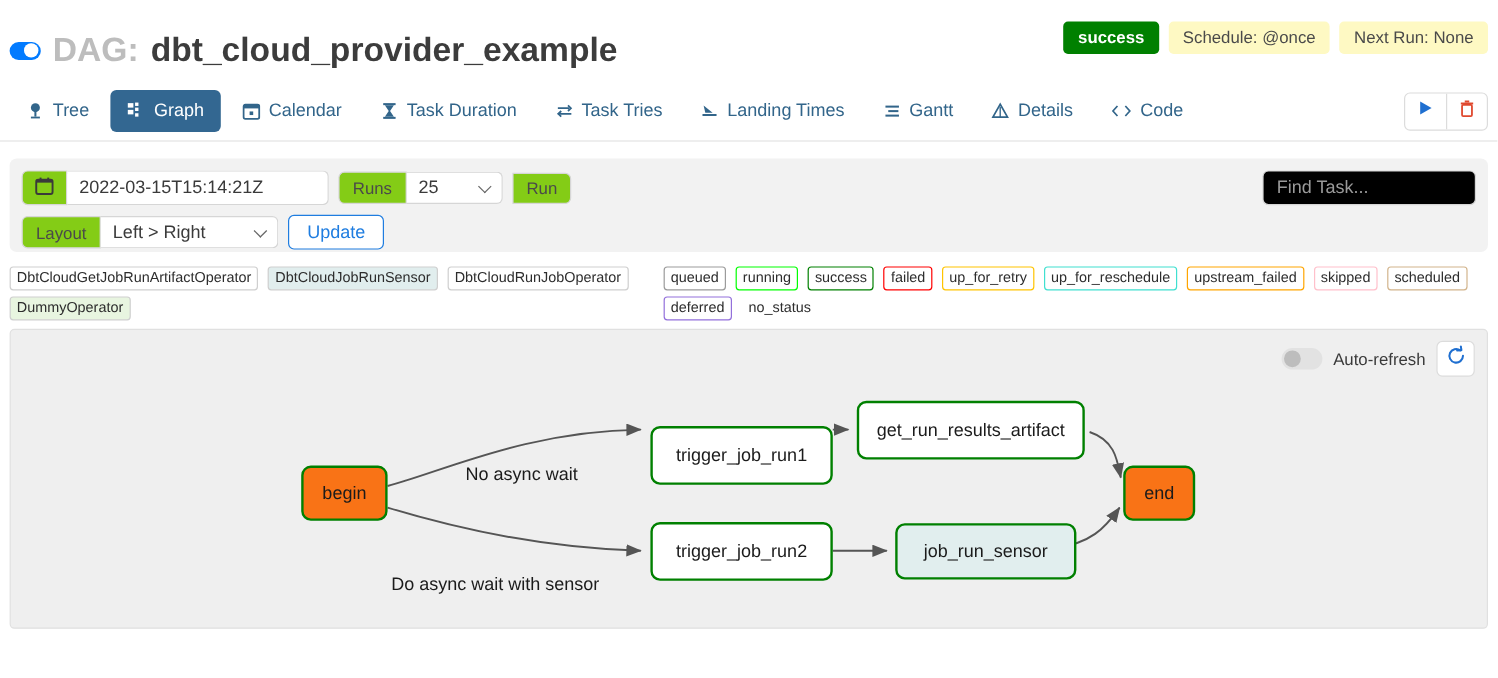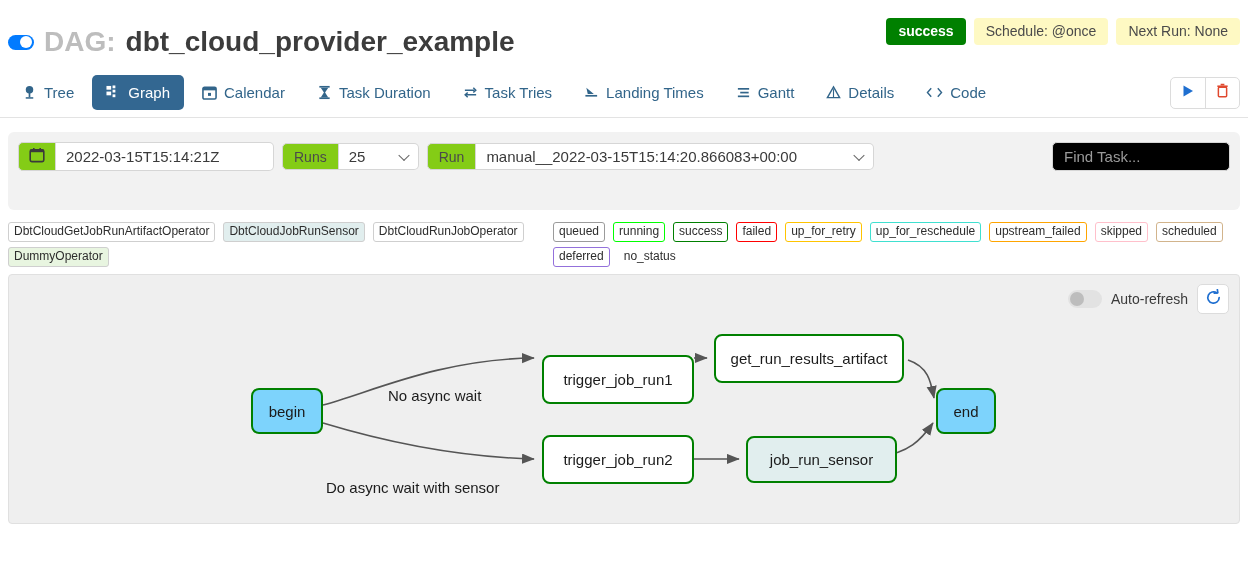--- a/index.html
+++ b/index.html
@@ -246,21 +246,21 @@
     position: absolute;
     border: 2.5px solid #008000;
     border-radius: 8px;
     background: #ffffff;
     display: flex; align-items: center; justify-content: center;
     font-size: 15px;
     color: #1b1b1b;
     cursor: pointer;
     white-space: nowrap;
   }
-  .node-box.fill-dummy  { background: #7dd3fc; }
+  .node-box.fill-dummy  { background: #f97316; }
   .node-box.fill-sensor { background: #e1eeee; }
 
   .edge-label {
     position: absolute;
     font-size: 15px;
     color: #1b1b1b;
     white-space: nowrap;
   }
 </style>
 </head>
@@ -418,24 +418,30 @@
       <div class="txt-input" style="width:218px">2022-03-15T15:14:21Z</div>
     </div>
 
     <div class="input-group">
       <div class="grp-addon">Runs</div>
       <div class="sel" style="width:80px">25</div>
     </div>
 
     <div class="input-group">
       <div class="grp-addon">Run</div>
-      <div class="sel" style="width:398px">manual__2022-03-15T15:14:20.866083+00:00</div>
-    </div>
-  </div>
-
+    </div>
+  </div>
+
+  <div class="ctl-row">
+    <div class="input-group">
+      <div class="grp-addon">Layout</div>
+      <div class="sel" style="width:148px">Left &gt; Right</div>
+    </div>
+    <div class="btn-update">Update</div>
+  </div>
 
   <div class="find-task">Find Task...</div>
 </div>
 
 <div class="legend">
   <div class="legend-col legend-operators">
     <div class="chiprow">
       <span class="chip" style="background:#ffffff">DbtCloudGetJobRunArtifactOperator</span>
       <span class="chip" style="background:#e1eeee">DbtCloudJobRunSensor</span>
       <span class="chip" style="background:#ffffff">DbtCloudRunJobOperator</span>

